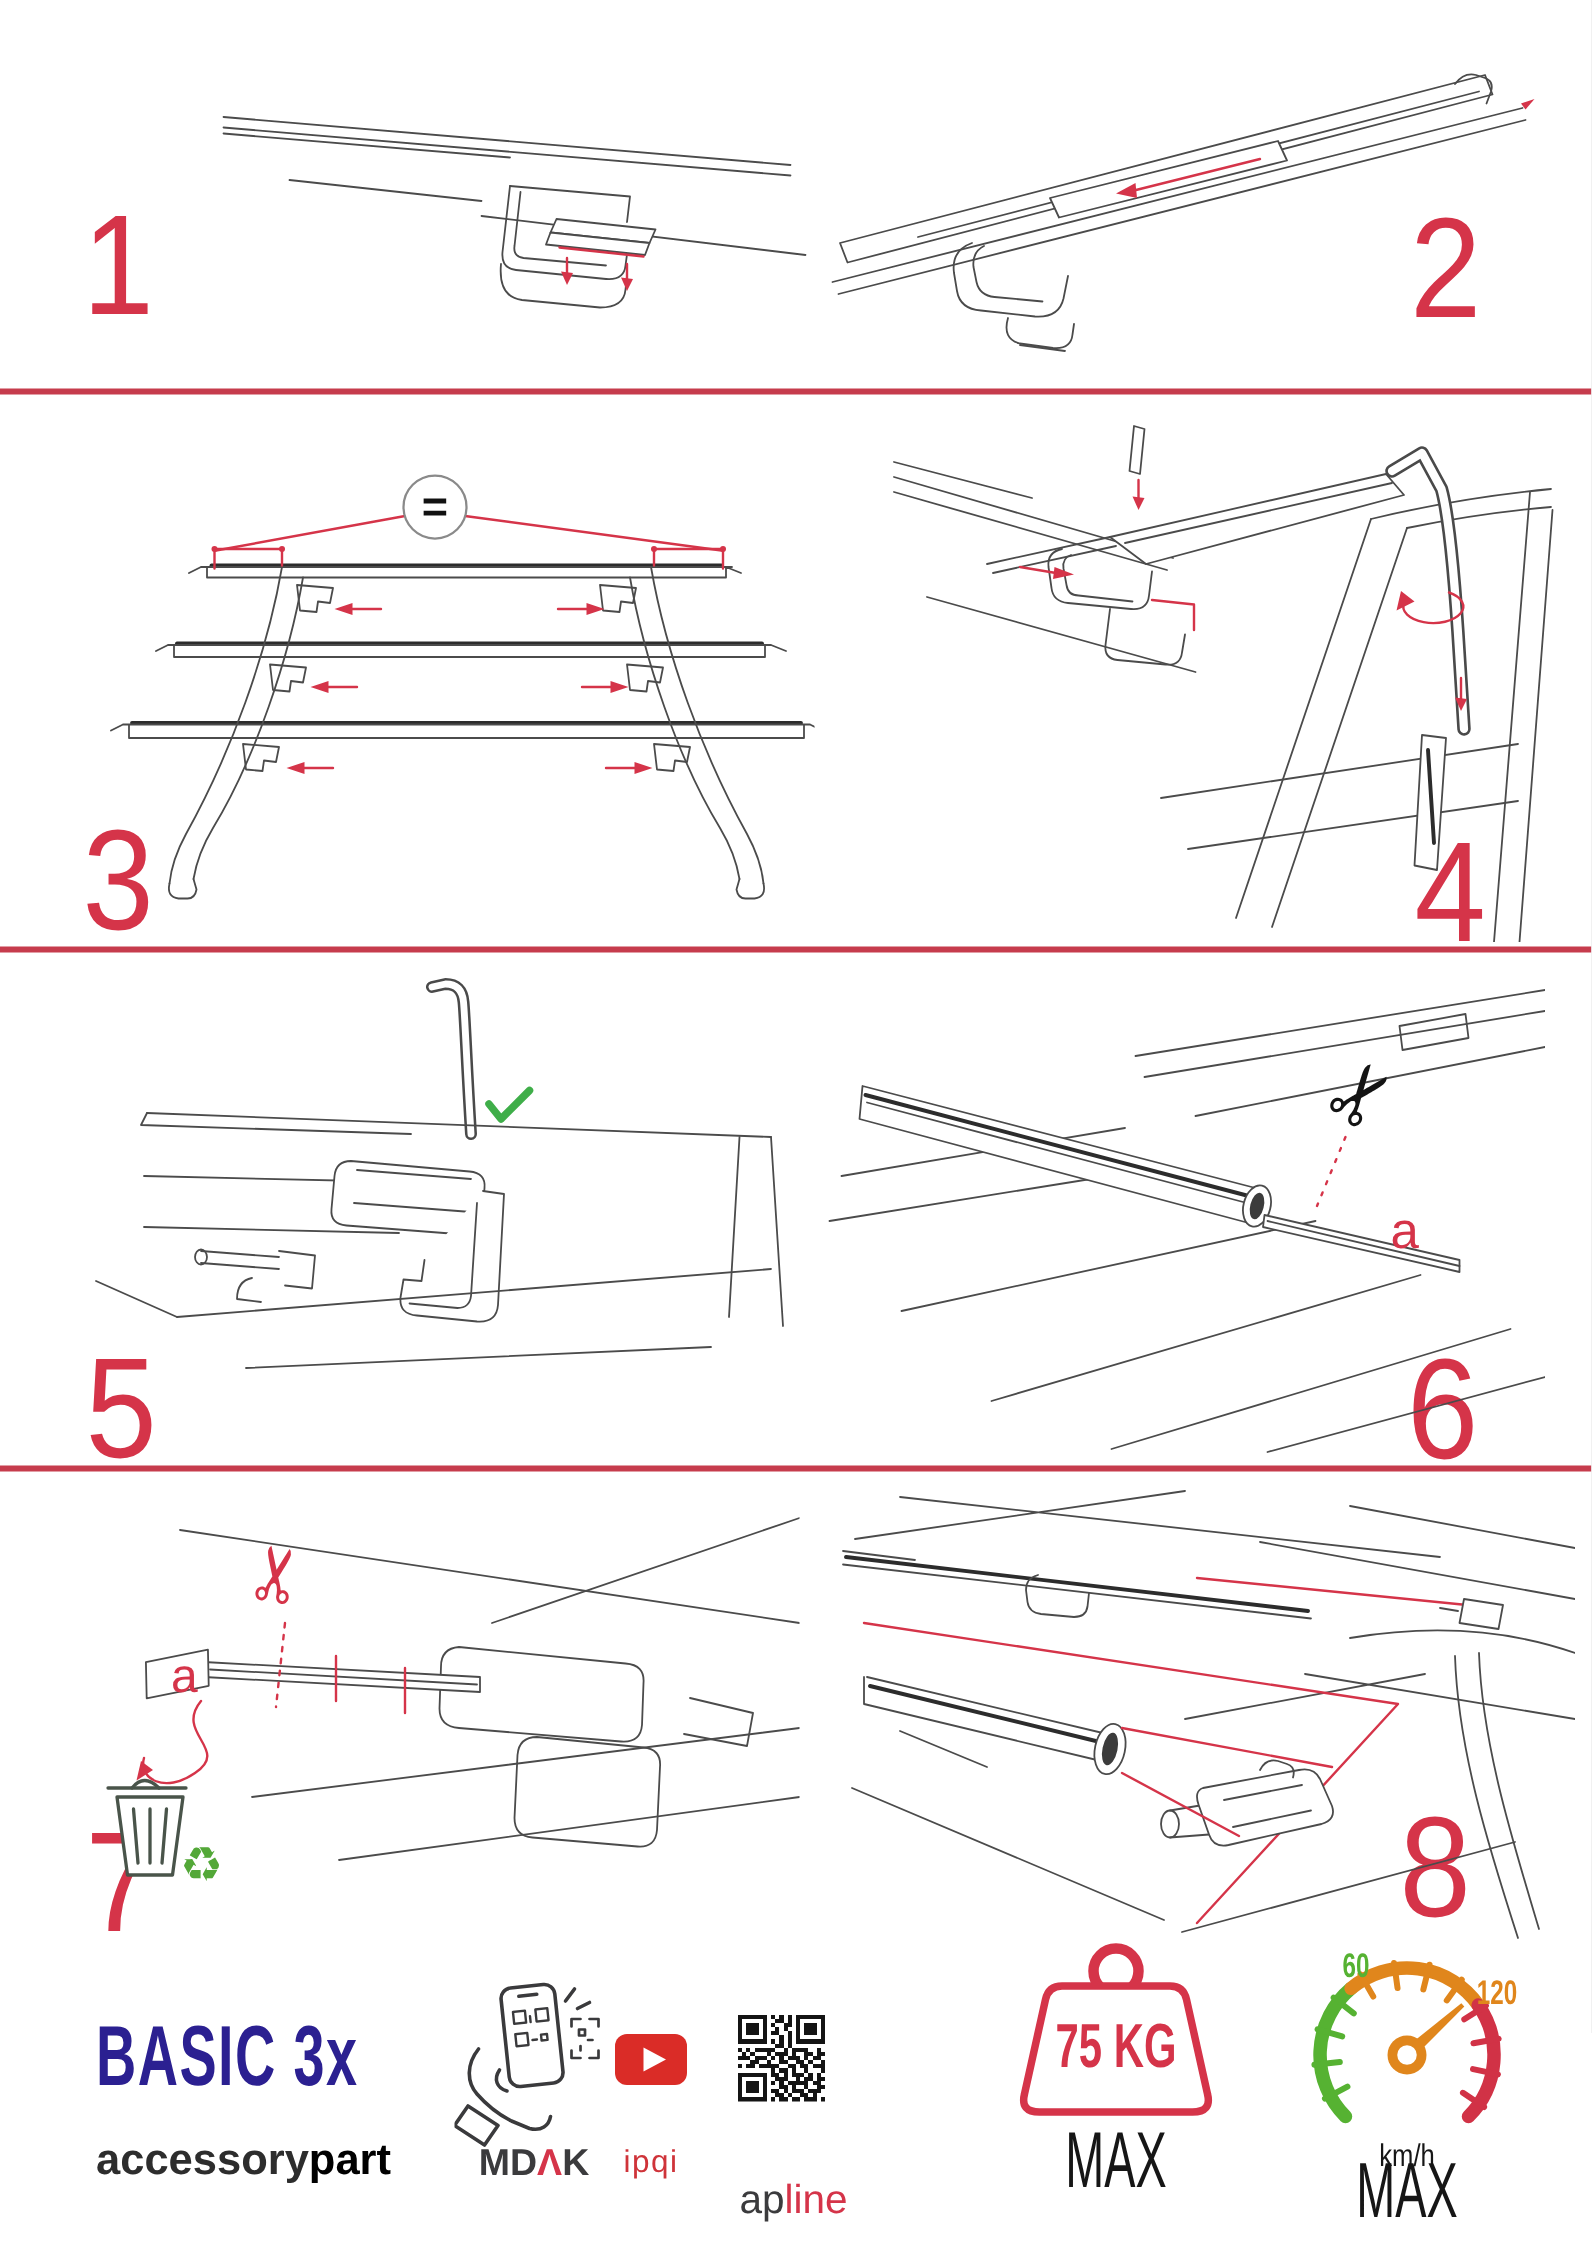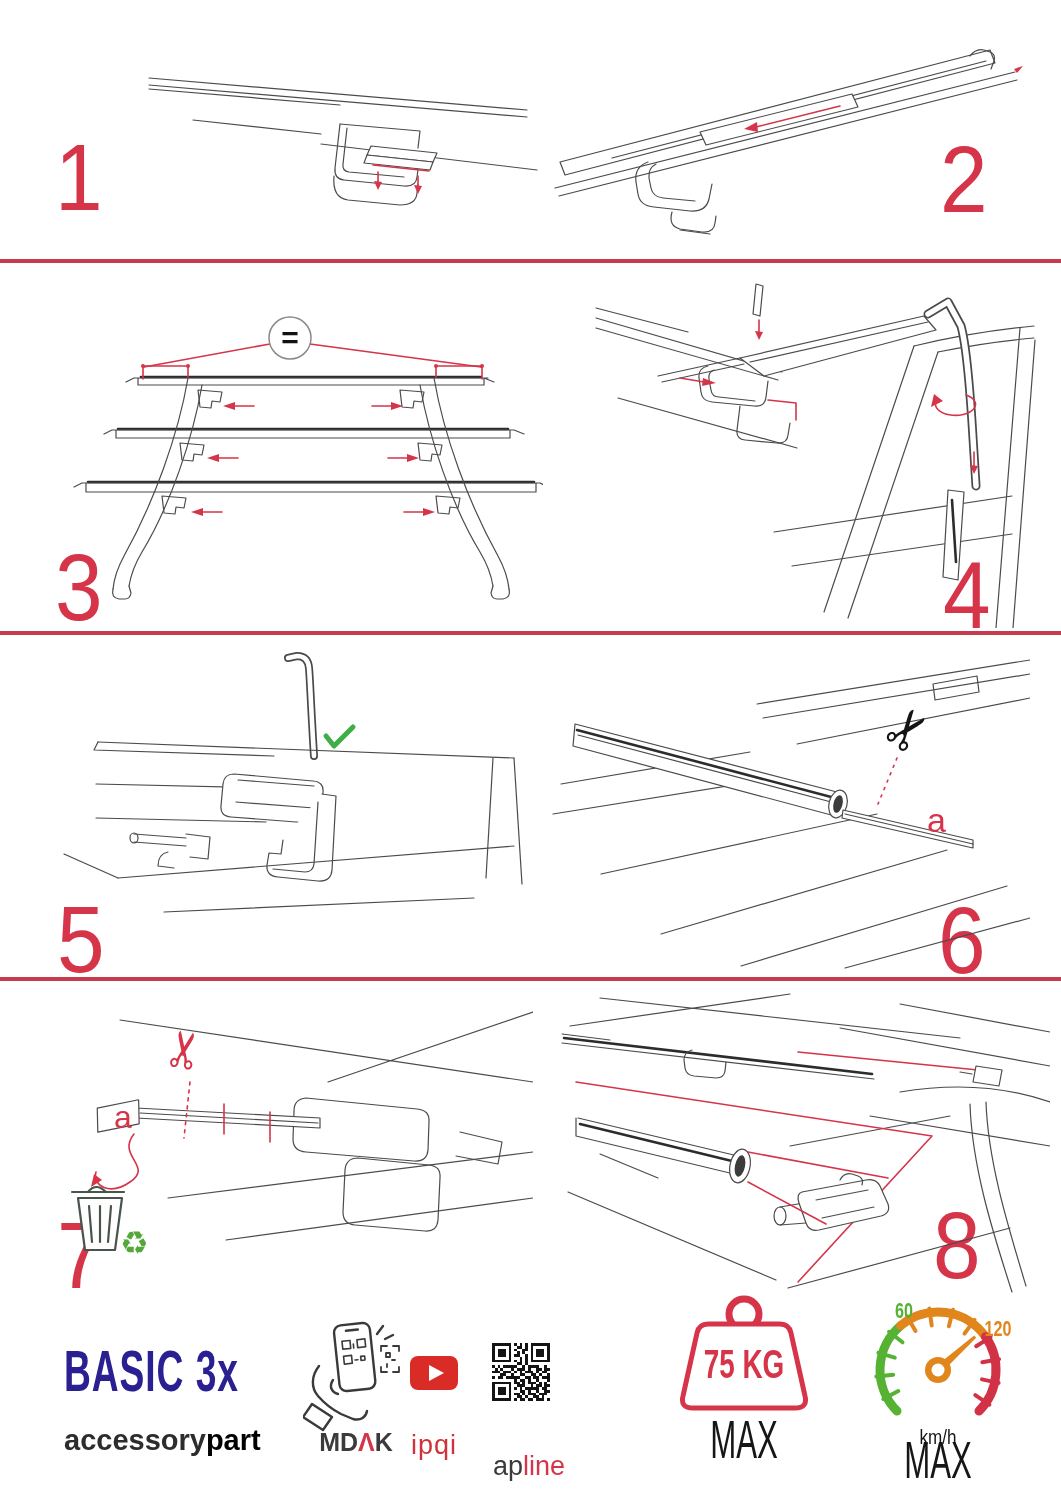--- a/index.html
+++ b/index.html
@@ -294,21 +294,21 @@
     <path d="M16,46 C8,56 8,68 15,76 C22,84 30,90 38,94 L50,99 C58,101 63,97 64,91"></path>
     <path d="M30,60 C26,66 28,72 35,74"></path>
     <path d="M9,84 L29,97 L20,110 L0,97 Z" fill="#ffffff"></path>
   </svg>
   <div class="plabel" style="left:298px;top:1428px;width:116px;"><span>MD</span><span class="r">Λ</span><span>K</span></div>
 
   <svg class="abs" style="left:410px;top:1356px;" width="48" height="34" viewBox="0 0 48 34">
     <rect width="48" height="34" rx="8" fill="#da2c27"></rect>
     <path d="M19,9 L34,17 L19,25 Z" fill="#ffffff"></path>
   </svg>
-  <div class="plabel plabel-lite" style="left:404px;top:1430px;width:60px;font-size:27px;">ipqi</div>
+  <div class="plabel plabel-lite" style="left:404px;top:1430px;width:60px;font-size:21px;">ipqi</div>
 
   <svg class="abs qr-svg" style="left:492px;top:1343px;" width="58" height="58" viewBox="0 0 21 21" shape-rendering="crispEdges">
     <rect x="0" y="0" width="21" height="21" style="fill:#ffffff"></rect>
   <rect x="0" y="0" width="1" height="1"></rect>
       <rect x="1" y="0" width="1" height="1"></rect>
       <rect x="2" y="0" width="1" height="1"></rect>
       <rect x="3" y="0" width="1" height="1"></rect>
       <rect x="4" y="0" width="1" height="1"></rect>
       <rect x="5" y="0" width="1" height="1"></rect>
       <rect x="6" y="0" width="1" height="1"></rect>

